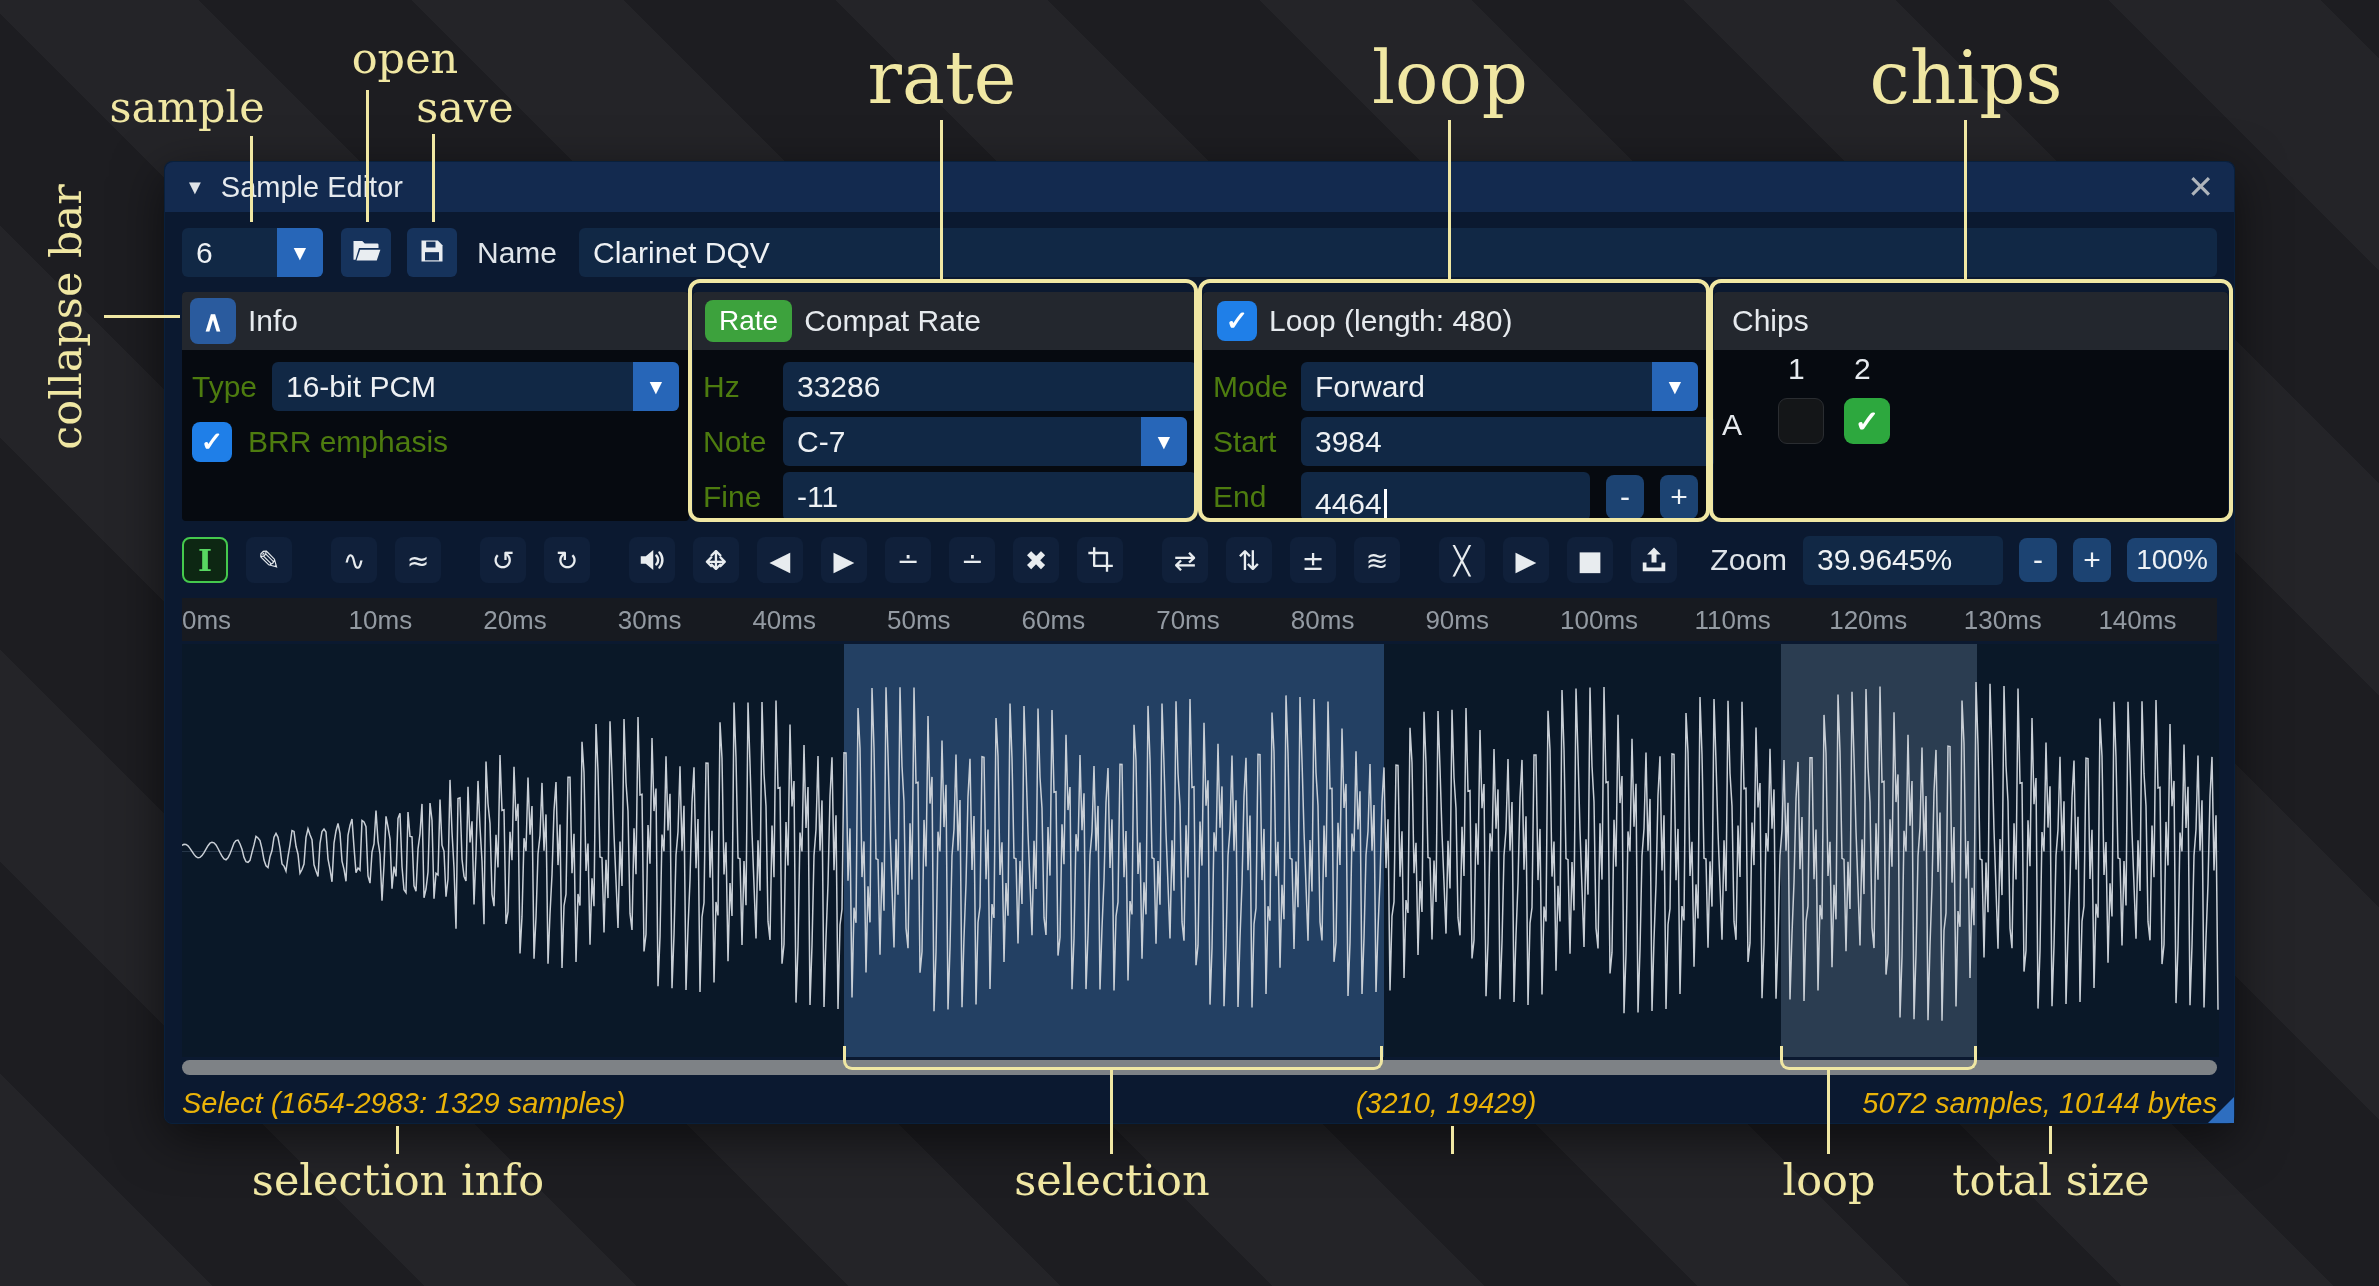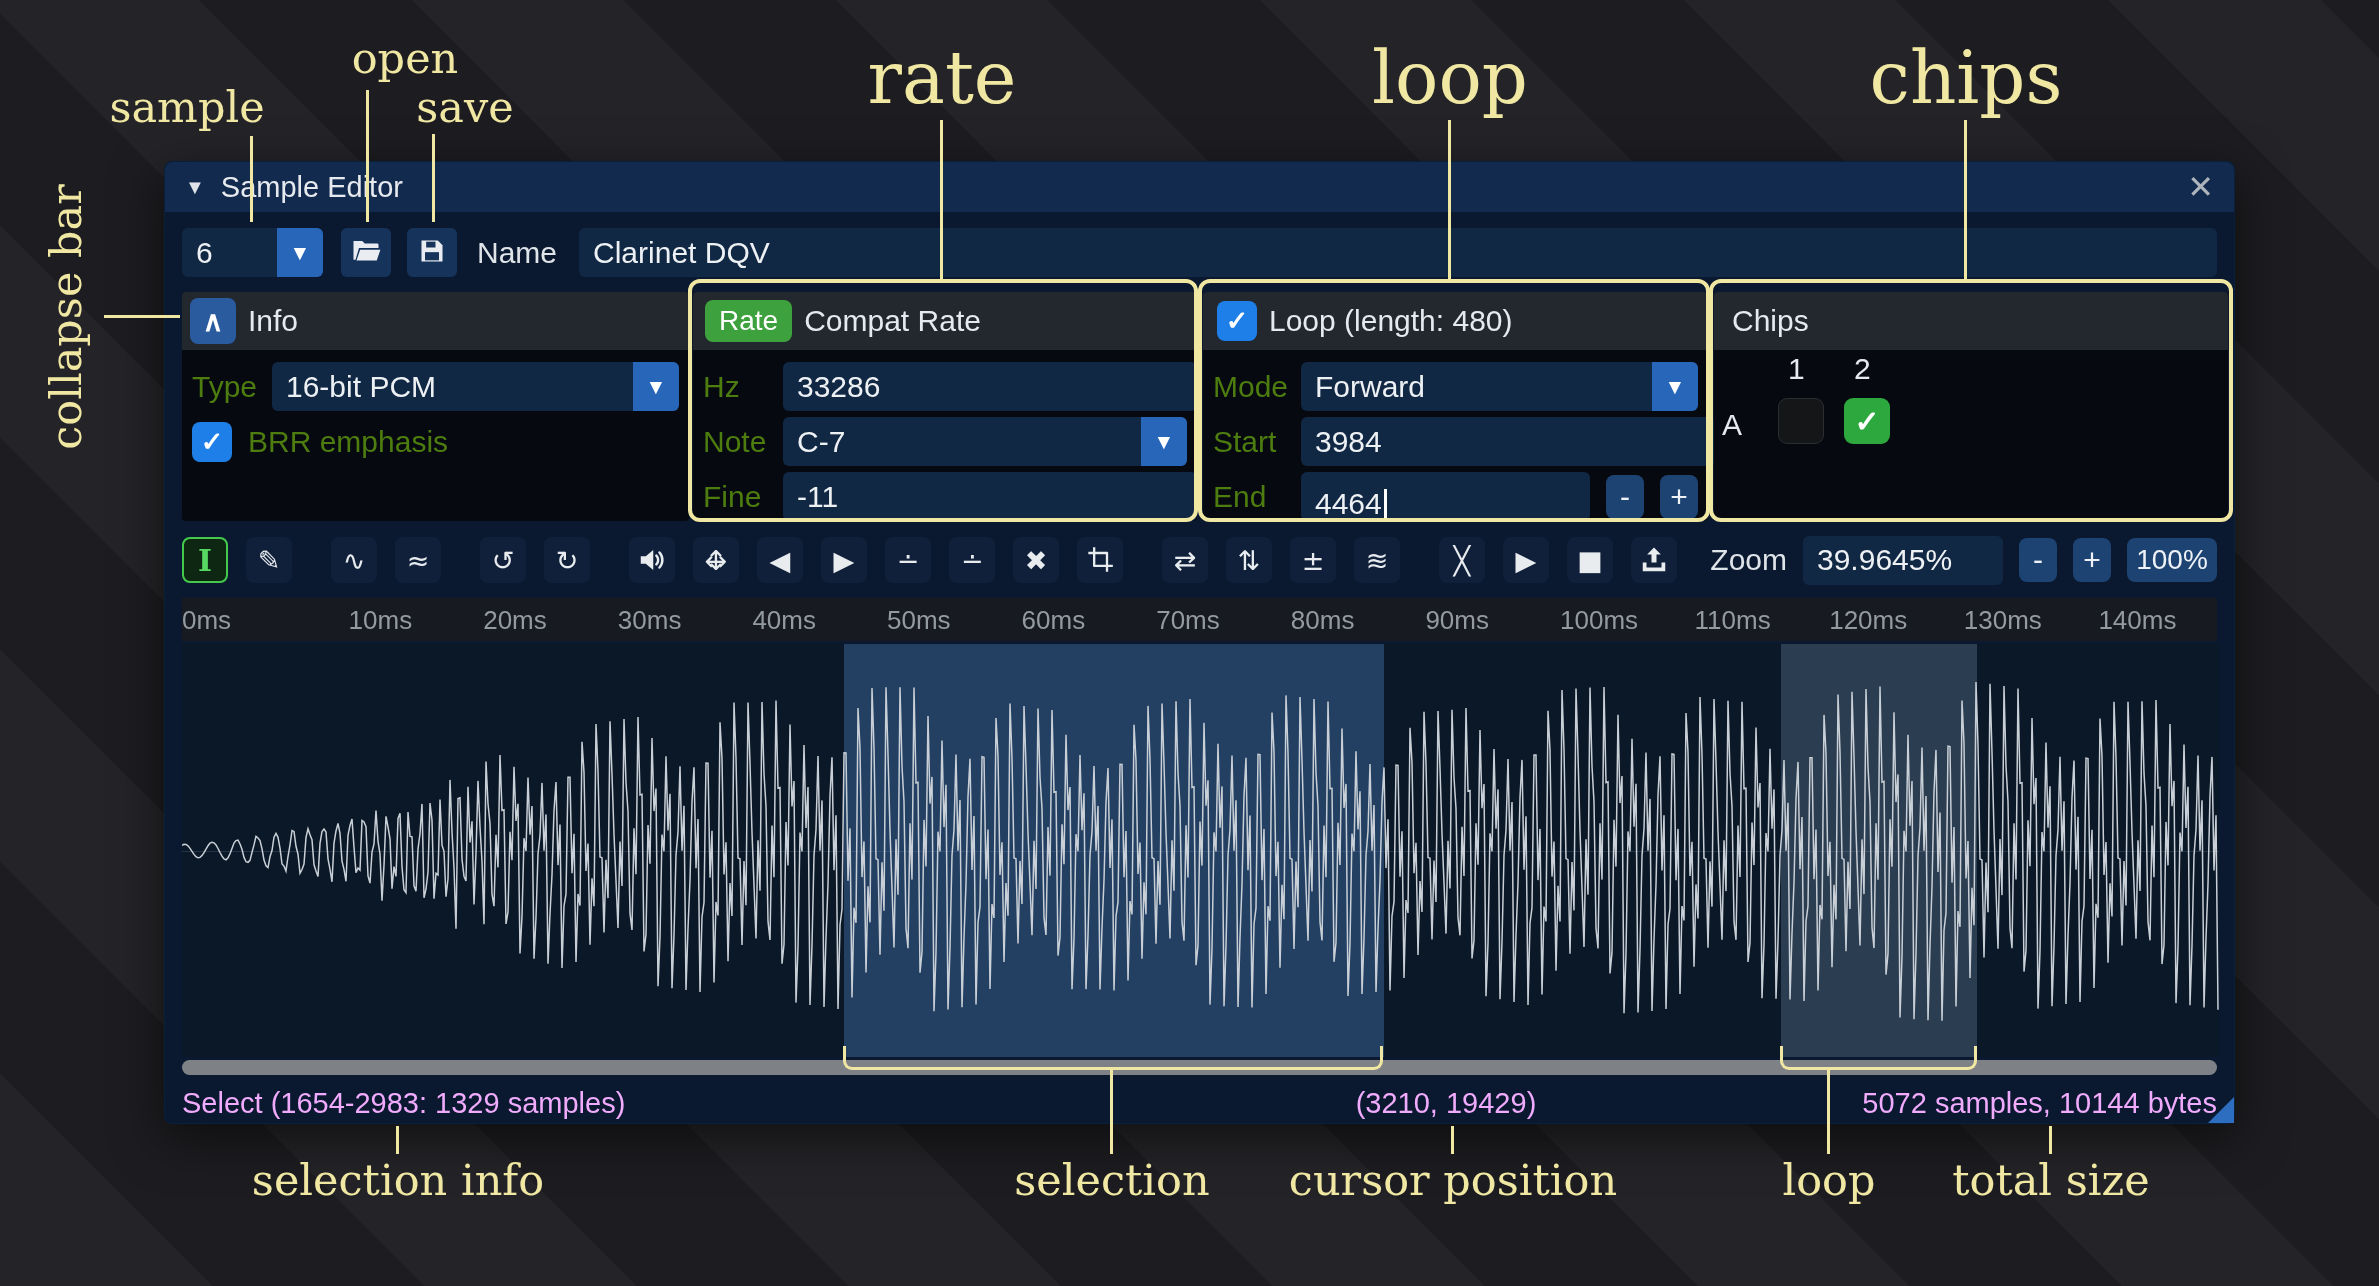--- a/index.html
+++ b/index.html
@@ -112,42 +112,41 @@
                 background:rgba(160,190,220,0.18); }
   .region{ position:absolute; top:0; bottom:0; }
   .region.sel{ background:rgba(85,145,215,0.34); }
   .region.loopr{ background:rgba(150,180,215,0.24); }
   .wavesvg{ position:absolute; left:0; top:0; }
 
   
   .scrollbar{ position:absolute; left:17px; top:898px; right:17px; height:15px;
               background:#7e8286; border-radius:8px; }
   .statusbar{ position:absolute; left:17px; top:915px; right:17px; height:48px;
-              font-size:29px; color:#f0abfc; }
+              font-size:29px; color:#eab308;font-style:italic; }
   .st-left{ position:absolute; left:0; top:10px; white-space:nowrap; }
   .st-center{ position:absolute; left:1264px; top:10px; transform:translateX(-50%); white-space:nowrap; }
   .st-right{ position:absolute; right:0; top:10px; white-space:nowrap; }
   .grip{ position:absolute; right:0; bottom:0; width:0; height:0; border-style:solid;
          border-width:0 0 26px 26px; border-color:transparent transparent #2e6ec0 transparent; }
 </style>
 </head>
 <body>
 
 <div class="stage">
 
   <div class="ann" style="left:187px; top:82px;">sample</div>
   <div class="ann" style="left:405px; top:33px;">open</div>
   <div class="ann" style="left:465px; top:82px;">save</div>
   <div class="ann big" style="left:942px;  top:36px;">rate</div>
   <div class="ann big" style="left:1450px; top:36px;">loop</div>
   <div class="ann big" style="left:1966px; top:36px;">chips</div>
   <div class="ann rot" style="left:66px; top:317px;">collapse bar</div>
   <div class="ann" style="left:398px;  top:1155px;">selection info</div>
   <div class="ann" style="left:1112px; top:1155px;">selection</div>
-  <div class="ann" style="left:1453px; top:1155px;">cursor position</div>
   <div class="ann" style="left:1829px; top:1155px;">loop</div>
   <div class="ann" style="left:2051px; top:1155px;">total size</div>
 
   <div class="aline" style="left:250px;  top:136px; width:3px; height:86px;"></div>
   <div class="aline" style="left:366px;  top:90px;  width:3px; height:132px;"></div>
   <div class="aline" style="left:432px;  top:134px; width:3px; height:88px;"></div>
   <div class="aline" style="left:940px;  top:120px; width:3px; height:160px;"></div>
   <div class="aline" style="left:1448px; top:120px; width:3px; height:160px;"></div>
   <div class="aline" style="left:1964px; top:120px; width:3px; height:160px;"></div>
   <div class="aline" style="left:104px;  top:315px; width:76px; height:3px;"></div>

